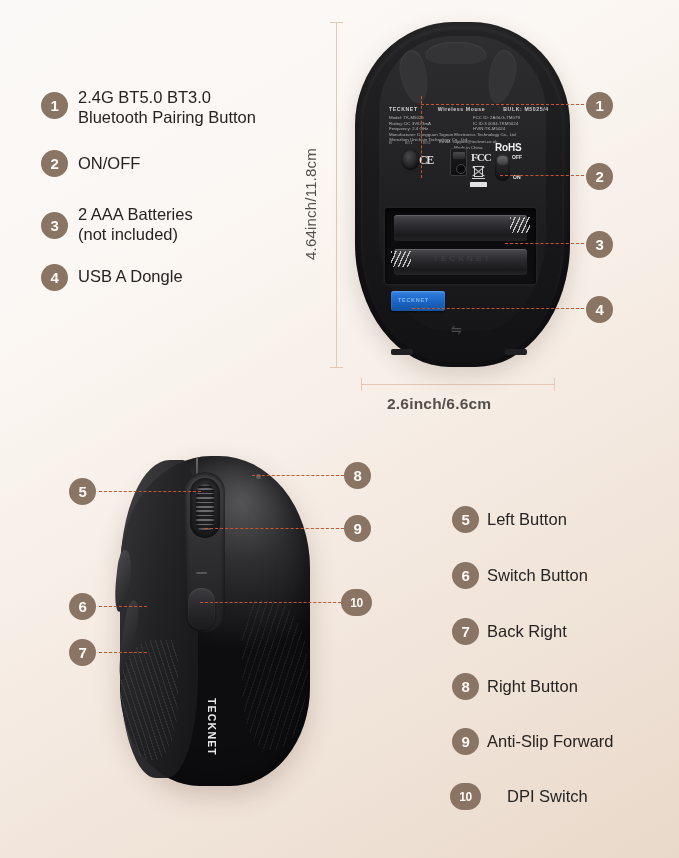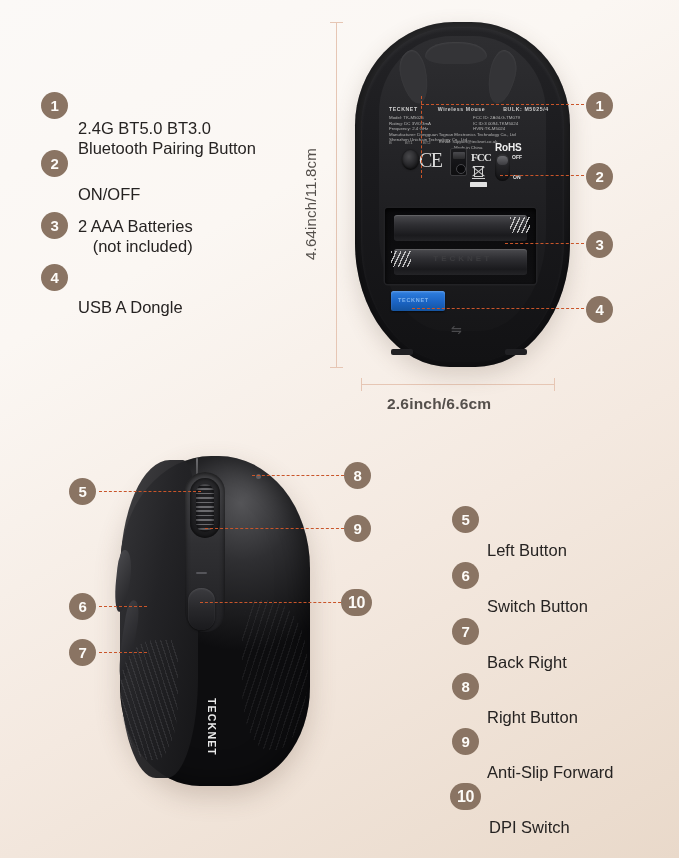--- a/index.html
+++ b/index.html
@@ -21,30 +21,29 @@
     width: 27px; height: 27px;
     border-radius: 50%;
     background: #8a7463;
     color: #fdfbf8;
     font-size: 15px;
     font-weight: bold;
     display: flex; align-items: center; justify-content: center;
     line-height: 1;
     letter-spacing: -0.3px;
   }
-  .badge.wide { width: 31px; height: 27px; border-radius: 14px; font-size: 16px; }
+  .badge.wide { width: 31px; height: 27px; border-radius: 14px; font-size: 12px; }
 
   
   .legend-text {
     position: absolute;
     color: #262322;
     font-size: 16.5px;
     line-height: 20px;
     white-space: pre-line;
-    margin-top: 31px;
   }
 
   
   .leader {
     position: absolute;
     height: 0;
     border-top: 1.4px dashed #c9552a;
   }
   .leader-v {
     position: absolute;
@@ -143,21 +142,21 @@
   #pair-btn {
     position: absolute; left: 47px; top: 128px;
     width: 17px; height: 20px; border-radius: 50%;
     background: radial-gradient(60% 60% at 40% 32%, #49494c 0%, #303033 55%, #1b1b1d 100%);
     box-shadow: inset 0 -1px 2px rgba(0,0,0,.7), 0 0 2px rgba(0,0,0,.6);
   }
   .bt-tick { position: absolute; color: #9a9a9a; font-size: 4.2px; }
   
   #ce-mark {
     position: absolute; left: 64px; top: 130px; width: 26px; height: 17px;
-    color: #dcdcdc; font-size: 20px; font-weight: normal; line-height: 16px;
+    color: #dcdcdc; font-size: 12px; font-weight: bold; line-height: 16px;
     letter-spacing: -1.5px; font-family: "Liberation Serif", serif;
   }
   #sensor {
     position: absolute; left: 95px; top: 126px; width: 17px; height: 28px;
     background: linear-gradient(180deg,#1c1c1f,#0e0e10);
     border: 0.8px solid #3a3a3d; border-radius: 2px;
   }
   #sensor::before {
     content:""; position: absolute; left: 2px; top: 3px; width: 12px; height: 7px;
     background: linear-gradient(180deg,#4a4a4e,#2a2a2c); border-radius: 1px;
@@ -342,21 +341,21 @@
 
   <div>
     <div class="badge" style="left:41px; top:92px;">1</div>
     <div class="legend-text" style="left:78px; top:87px;">2.4G BT5.0 BT3.0
 Bluetooth Pairing Button</div>
 
     <div class="badge" style="left:41px; top:150px;">2</div>
     <div class="legend-text" style="left:78px; top:153px;">ON/OFF</div>
 
     <div class="badge" style="left:41px; top:212px;">3</div>
-    <div class="legend-text" style="left:78px; top:185px;text-align:right;">2 AAA Batteries
+    <div class="legend-text" style="left:78px; top:204px;">2 AAA Batteries
 (not included)</div>
 
     <div class="badge" style="left:41px; top:264px;">4</div>
     <div class="legend-text" style="left:78px; top:266px;">USB A Dongle</div>
   </div>
 
   <div>
     <div class="dim-cap-h" style="left:330px; top:22px;"></div>
     <div class="dim-v" style="left:336px; top:22px; height:345px;"></div>
     <div class="dim-cap-h" style="left:330px; top:367px;"></div>
@@ -498,16 +497,16 @@
     <div class="badge" style="left:452px; top:618px;">7</div>
     <div class="legend-text" style="left:487px; top:621px;">Back Right</div>
 
     <div class="badge" style="left:452px; top:673px;">8</div>
     <div class="legend-text" style="left:487px; top:676px;">Right Button</div>
 
     <div class="badge" style="left:452px; top:728px;">9</div>
     <div class="legend-text" style="left:487px; top:731px;">Anti-Slip Forward</div>
 
     <div class="badge wide" style="left:450px; top:783px;">10</div>
-    <div class="legend-text" style="left:489px; top:786px;">DPI Switch</div>
+    <div class="legend-text" style="left:507px; top:786px;">DPI Switch</div>
   </div>
 
 </div>
 
 </body></html>

